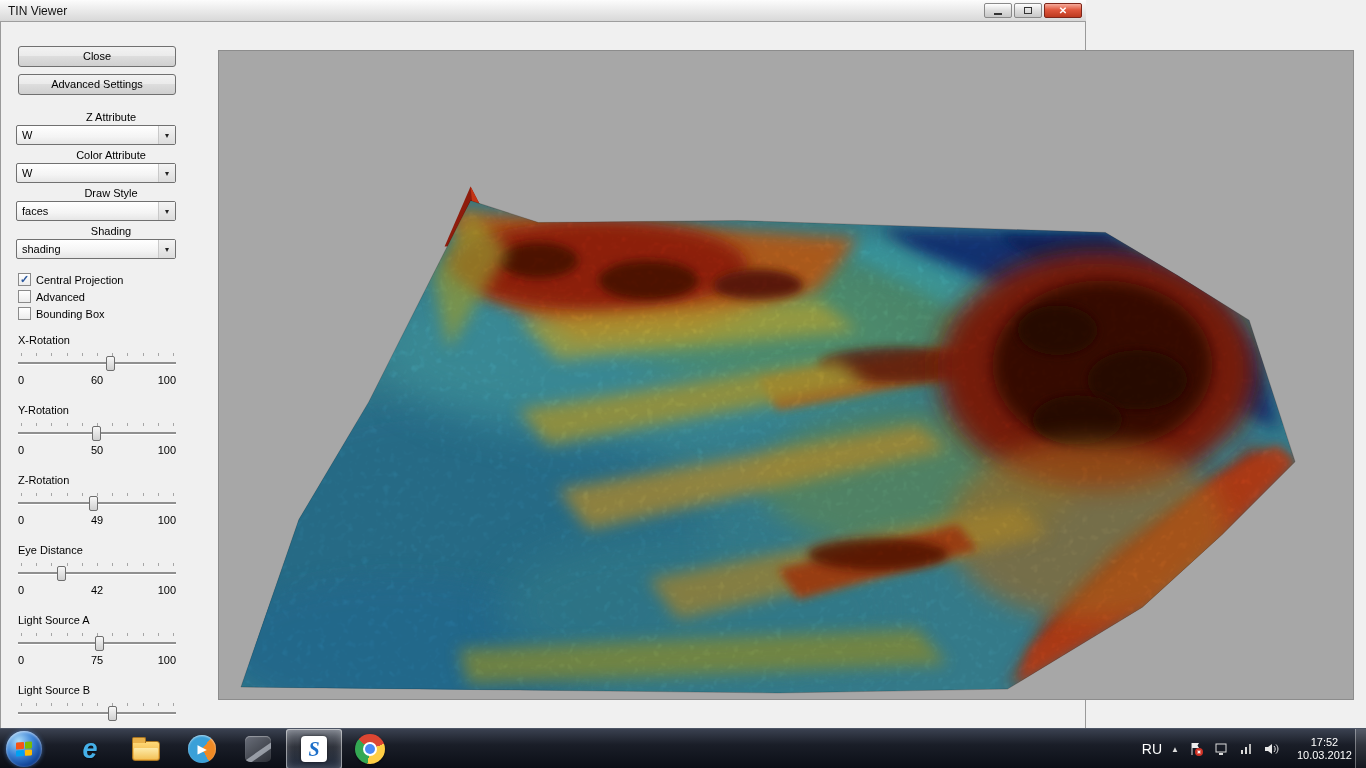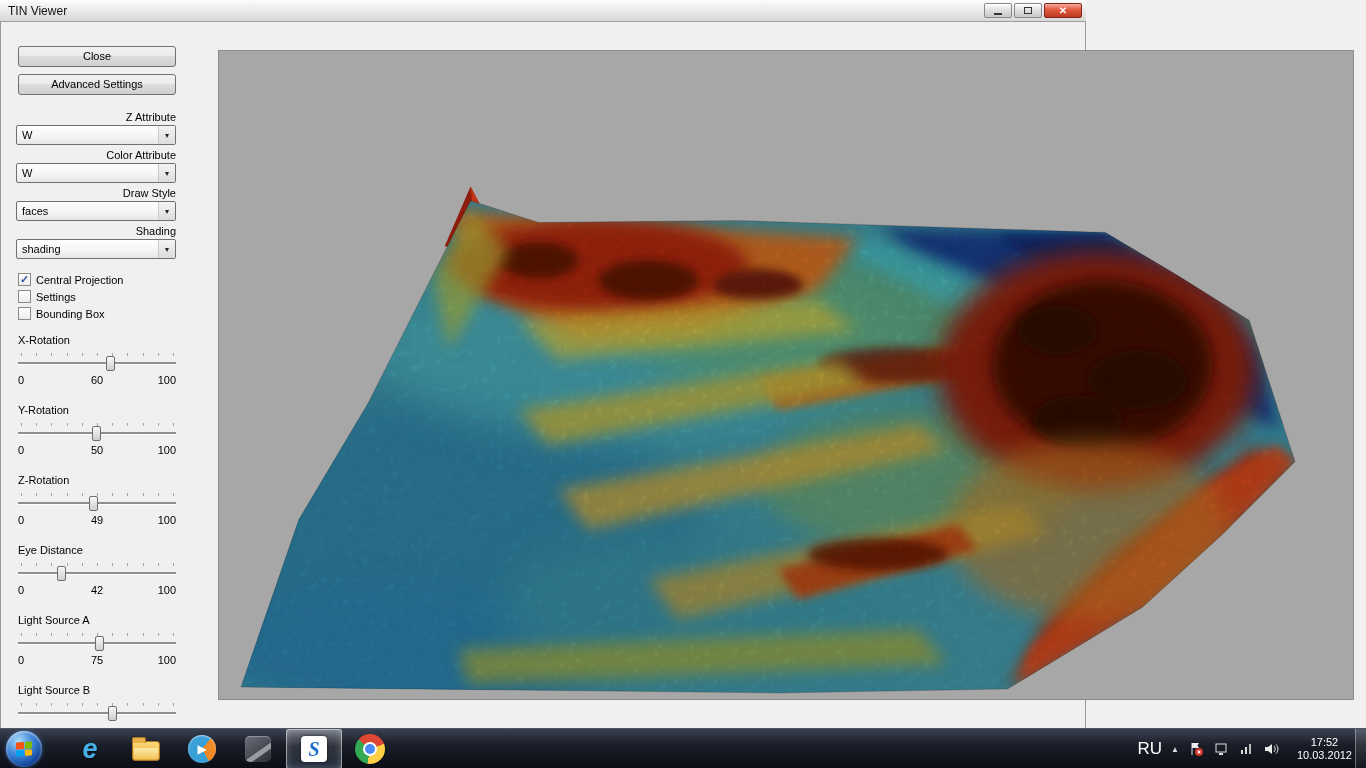--- a/index.html
+++ b/index.html
@@ -16,21 +16,21 @@
     background:linear-gradient(#ffffff,#dedede 50%,#c8c8c8); display:flex; align-items:center; justify-content:center; cursor:default; }
   .wbtn .minbar { width:8px; height:2px; background:#333; margin-top:7px; }
   .wbtn .maxbox { width:8px; height:7px; border:1px solid #333; }
   .wbtn.close { width:38px; background:linear-gradient(#f6ab9b,#e0573d 45%,#bd3a20); border-color:#7e261a; }
   .wbtn.close span { color:#fff; font-size:10px; font-weight:bold; line-height:10px; }
 
   
   .sidebar { position:absolute; left:0; top:22px; width:218px; height:706px; overflow:hidden;padding-left:12px; }
   .sb-btn { position:absolute; left:18px; width:158px; height:21px; border:1px solid #707070; border-radius:3px;
     background:linear-gradient(#f2f2f2,#ebebeb 45%,#dddddd 50%,#cfcfcf); text-align:center; line-height:19px; cursor:default; }
-  .sb-label { position:absolute; left:18px; width:158px; text-align:right; height:14px; }
+  .sb-label { position:absolute; left:32px; width:158px; text-align:center; height:14px; }
   .combo { position:absolute; left:16px; width:160px; height:20px; border:1px solid #707070; border-radius:2px;
     background:linear-gradient(#ffffff,#f4f4f4 60%,#e6e6e6); display:flex; align-items:center; }
   .combo-value { flex:1; padding-left:5px; }
   .combo-btn { width:17px; height:100%; display:flex; align-items:center; justify-content:center;
     border-left:1px solid #c9c9c9; background:linear-gradient(#f4f4f4,#dcdcdc); font-size:8px; color:#222; }
   .check-row { position:absolute; left:18px; height:15px; display:flex; align-items:center; gap:5px; }
   .check-row .box { width:13px; height:13px; border:1px solid #8a8a8a; background:linear-gradient(#ffffff,#ececec);
     font-size:11px; font-weight:bold; color:#2d5a9e; line-height:11px; text-align:center; }
   .slider-group { position:absolute; left:18px; width:158px; }
   .slider-label { text-align:left; height:14px; }
@@ -78,21 +78,21 @@
   .darkapp::after { content:""; position:absolute; left:-4px; top:14px; width:40px; height:5px; background:rgba(220,225,235,.55); transform:rotate(-35deg); }
   .sapp { width:26px; height:26px; border-radius:4px; background:#fff; display:flex; align-items:center; justify-content:center;
     box-shadow:0 0 3px rgba(0,0,0,.6); }
   .sapp span { font-family:"Liberation Serif", serif; font-style:italic; font-weight:bold; font-size:20px; color:#1d6fc9; }
   .chrome { position:relative; width:30px; height:30px; border-radius:50%;
     background:conic-gradient(from -50deg,#dd4632 0 120deg,#ffce44 0 240deg,#34a853 0 360deg); box-shadow:0 1px 2px rgba(0,0,0,.6); }
   .chrome::before { content:""; position:absolute; inset:8px; background:#fff; border-radius:50%; }
   .chrome::after { content:""; position:absolute; inset:10px; background:#4a8af4; border-radius:50%; }
 
   .tray { position:absolute; right:14px; top:0; height:40px; display:flex; align-items:center; gap:9px; color:#eee; }
-  .tray .lang { font-size:17px; color:#fff; }
+  .tray .lang { font-size:14px; color:#fff; }
   .tray .chev { font-size:8px; color:#ddd; }
   .tray svg { display:block; }
   .clock { text-align:center; line-height:13px; font-size:11px; color:#fff; margin-left:8px; }
   .show-desktop { position:absolute; right:0; top:0; width:11px; height:40px;
     background:linear-gradient(rgba(255,255,255,.14),rgba(255,255,255,.04)); border-left:1px solid rgba(255,255,255,.35); cursor:default; }
 </style>
 </head>
 <body>
 
 <div id="app">
@@ -139,21 +139,21 @@
       <span class="combo-value">shading</span>
       <span class="combo-btn">▾</span>
     </div>
 
     <div class="check-row" style="top:250px">
       <span class="box">✓</span>
       <span>Central Projection</span>
     </div>
     <div class="check-row" style="top:267px">
       <span class="box"></span>
-      <span>Settings</span>
+      <span>Advanced</span>
     </div>
     <div class="check-row" style="top:284px">
       <span class="box"></span>
       <span>Bounding Box</span>
     </div>
 
     <div class="slider-group" style="top:312px">
       <div class="slider-label">X-Rotation</div>
       <div class="slider">
         <div class="ticks"></div>

